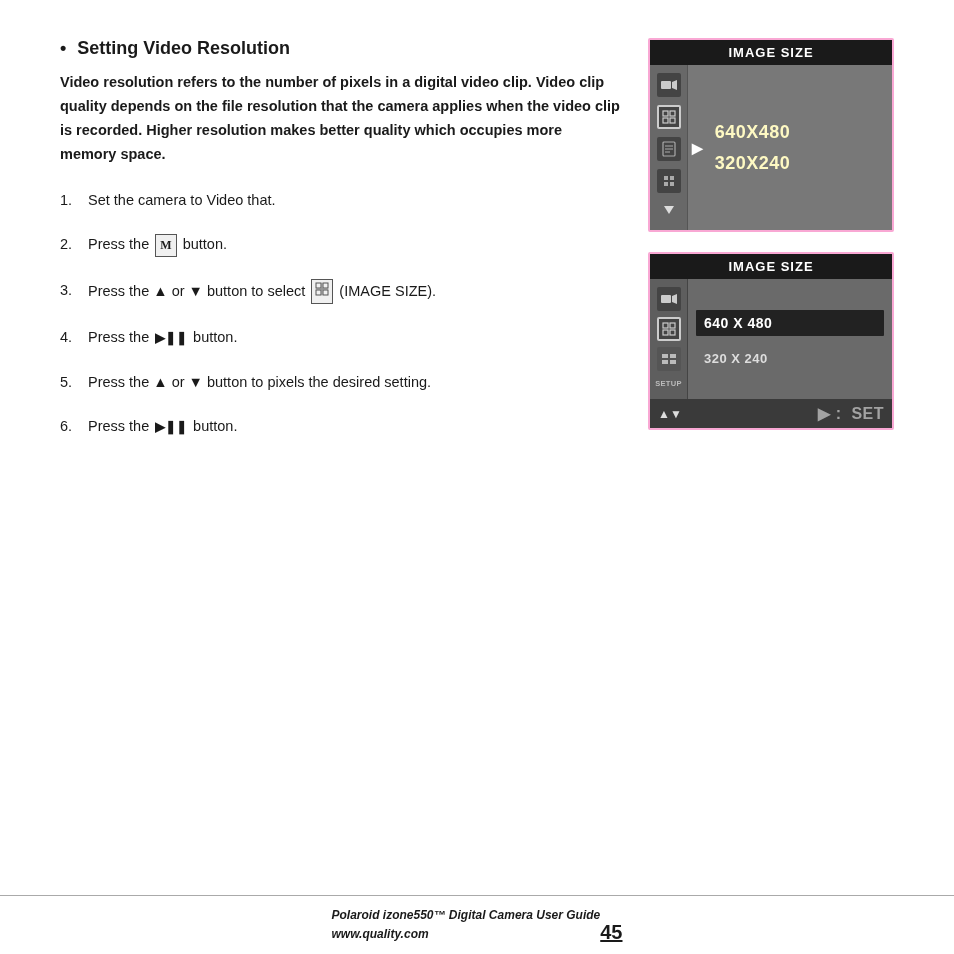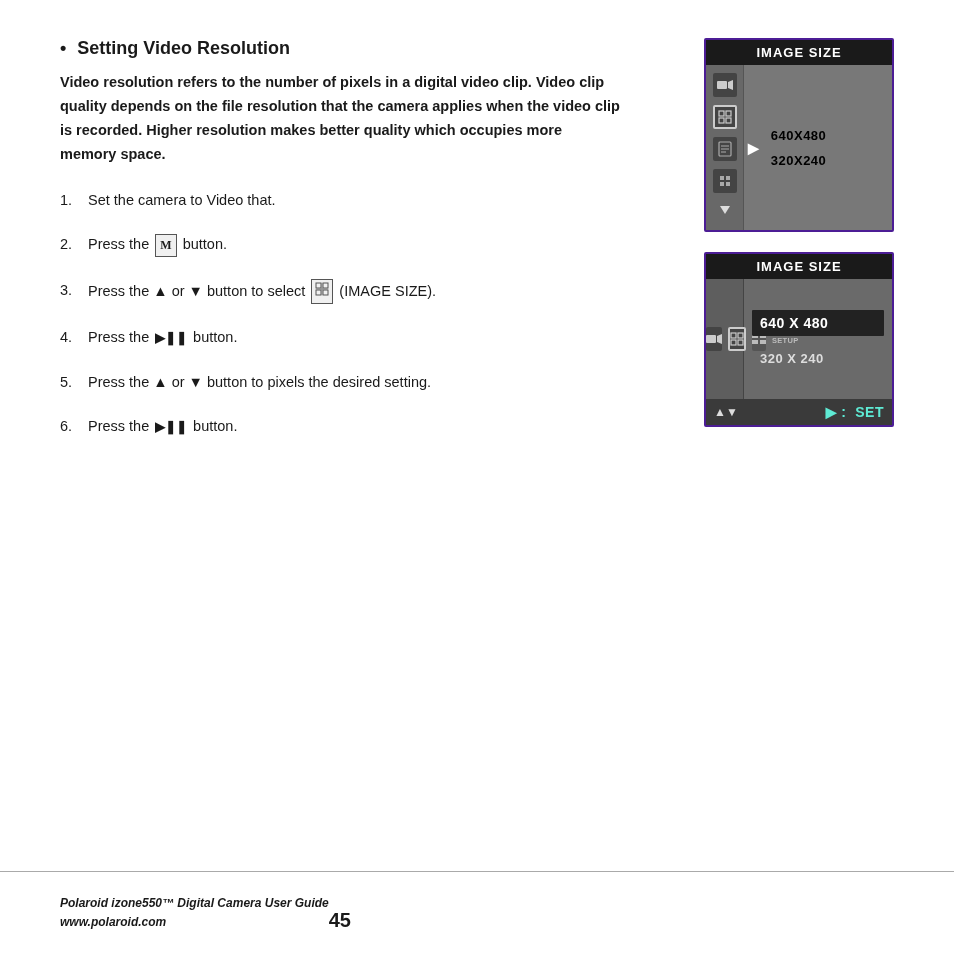--- a/index.html
+++ b/index.html
@@ -76,22 +76,22 @@
     
     .panels-area {
       position: absolute;
       top: 38px;
       right: 60px;
       display: flex;
       flex-direction: column;
       gap: 20px;
     }
     .cam-panel {
-      width: 190px;
-      border: 2px solid #4c1d95;
+      width: 246px;
+      border: 2px solid #f9a8d4;
       background: #6a6a6a;
       border-radius: 2px;
       overflow: hidden;
     }
     .cam-panel-header {
       background: #1a1a1a;
       color: #ffffff;
       font-size: 13px;
       font-weight: bold;
       text-align: center;
@@ -130,22 +130,22 @@
     }
     .cam-panel-main {
       flex: 1;
       padding: 12px 10px;
       display: flex;
       flex-direction: column;
       justify-content: center;
       gap: 6px;
     }
     .cam-resolution-row {
-      color: #000000;
-      font-size: 13px;
+      color: #fef9c3;
+      font-size: 18px;
       font-weight: bold;
       letter-spacing: 0.5px;
       padding: 2px 0;
     }
     
     .cam-panel2 .cam-panel-body {
       background: #6a6a6a;
     }
     .cam-panel2 .cam-resolution-row.highlighted {
       background: #222;
@@ -163,56 +163,57 @@
       background: #3a3a3a;
       display: flex;
       align-items: center;
       padding: 5px 8px;
       color: #ffffff;
       font-size: 12px;
       font-weight: bold;
     }
     .cam-panel2-footer .set-label {
       margin-left: auto;
-      color: #5eead4;
-      font-size: 14px;
+      color: #a3a3a3;
+      font-size: 16px;
       letter-spacing: 0.5px;
     }
     .sidebar2-icons {
       display: flex;
-      flex-direction: row;
+      flex-direction: column;
       align-items: center;
       gap: 6px;
       padding: 8px 0;
       width: 38px;
       background: #5e5e5e;
       border-right: 1px solid #444;
     }
     
     .page-footer {
       position: absolute;
       bottom: 0;
       left: 0;
       right: 0;
       border-top: 1px solid #aaa;
-      padding: 22px 60px;
-      display: flex;
-      justify-content: flex-start;
+      padding: 10px 60px;
+      display: flex;
+      justify-content: center;
       align-items: flex-end;
     }
     .footer-text {
       font-size: 12px;
       font-style: italic;
       font-weight: bold;
       line-height: 1.6;
     }
     .footer-page-num {
       font-size: 20px;
       font-weight: bold;
       color: #1a1a1a;
+      text-decoration: underline;
     }
     .tri-down {
       display: inline-block;
       width: 0;
       height: 0;
       border-left: 5px solid transparent;
       border-right: 5px solid transparent;
       border-top: 8px solid #ddd;
       margin: 1px auto;
     }
@@ -402,16 +403,16 @@
       <span style="color:#ddd; font-size:12px; font-weight:bold;">▲▼</span>
       <span class="set-label">▶ :&nbsp; SET</span>
     </div>
   </div>
 
 </div>
 
 <div class="page-footer">
   <div class="footer-text">
     <div>Polaroid izone550™ Digital Camera User Guide</div>
-    <div>www.polaroid.com</div>
+    <div>www.quality.com</div>
   </div>
   <div class="footer-page-num">45</div>
 </div>
 
 </body></html>

